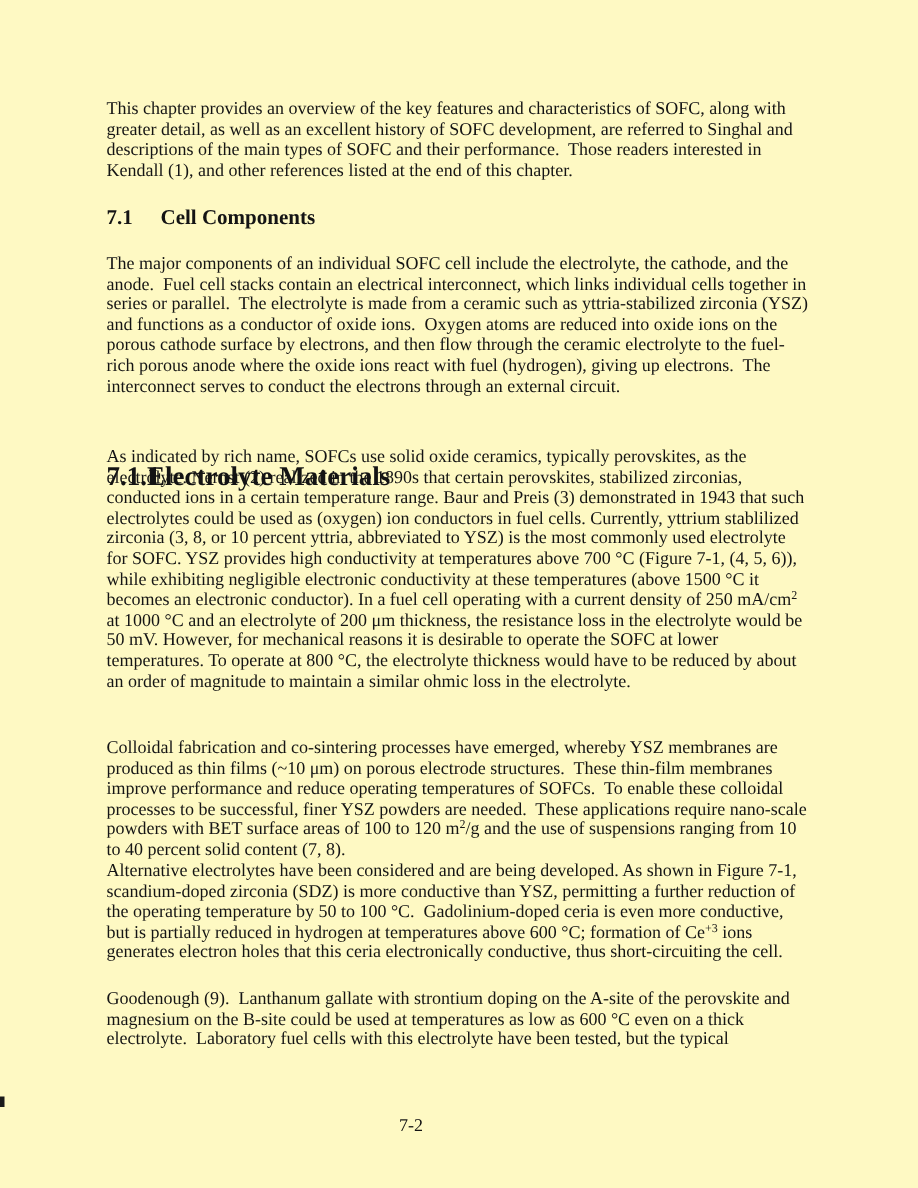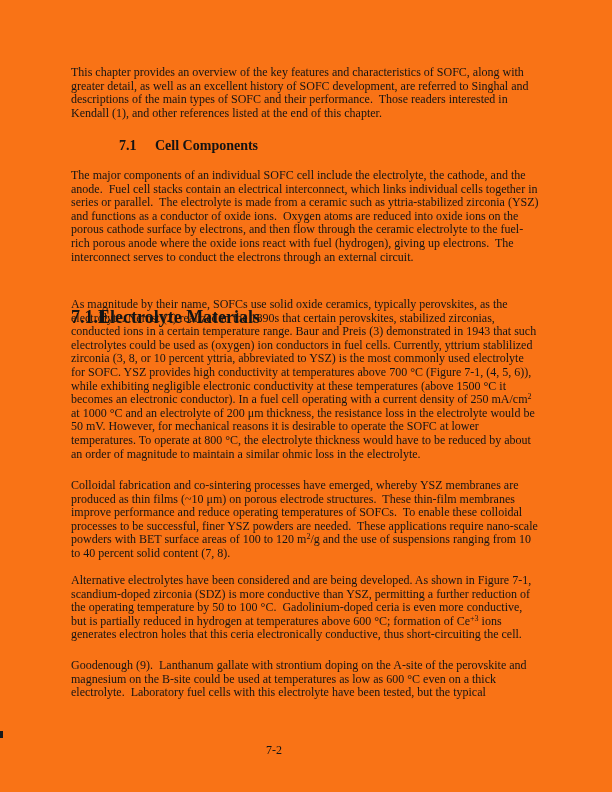--- a/index.html
+++ b/index.html
@@ -1,20 +1,20 @@
 <!DOCTYPE html>
 <html><head>
 <meta charset="utf-8">
 <style>
   html, body { margin: 0; padding: 0; background: #ffffff; }
   .page {
     position: relative;
     width: 612px;
     height: 792px;
-    background: #f97316;
+    background: #fef9c3;
     font-family: "Liberation Serif", "DejaVu Serif", serif;
     color: #141414;
     overflow: hidden;
   }
   .para {
     position: absolute;
     left: 71px;
     width: 500px;
     font-size: 12px;
     line-height: 13.6px;
@@ -31,21 +31,21 @@
   .heading {
     position: absolute;
     left: 71px;
     margin: 0;
     font-weight: bold;
     white-space: nowrap;
   }
   .heading-1 { font-size: 14px; line-height: 17px; }
   .heading-2 { font-size: 18px; line-height: 16px; margin-top: 32px; }
   .hnum { display: inline-block; }
-  .hnum-wide { width: 36px; margin-left: 48px; }
+  .hnum-wide { width: 36px; }
   .hnum-narrow { width: 27px; }
   .footer {
     position: absolute;
     top: 743px;
     left: 0;
     width: 548px;
     text-align: center;
     font-size: 12px;
     line-height: 14px;
   }
@@ -84,35 +84,35 @@
       <div class="tline">porous cathode surface by electrons, and then flow through the ceramic electrolyte to the fuel-</div>
       <div class="tline">rich porous anode where the oxide ions react with fuel (hydrogen), giving up electrons.&nbsp; The</div>
       <div class="tline">interconnect serves to conduct the electrons through an external circuit.</div>
     </div>
 
   <h3 class="heading heading-2" style="top: 277px;">
     <span class="hnum hnum-narrow">7.1.1</span><span>Electrolyte Materials</span>
   </h3>
 
   <div class="para" style="top: 298px;">
-      <div class="tline">As magnitude by their name, SOFCs use solid oxide ceramics, typically perovskites, as the</div>
+      <div class="tline">As indicated by rich name, SOFCs use solid oxide ceramics, typically perovskites, as the</div>
       <div class="tline">electrolyte. Nernst (2) realized in the 1890s that certain perovskites, stabilized zirconias,</div>
       <div class="tline">conducted ions in a certain temperature range. Baur and Preis (3) demonstrated in 1943 that such</div>
       <div class="tline">electrolytes could be used as (oxygen) ion conductors in fuel cells. Currently, yttrium stablilized</div>
       <div class="tline">zirconia (3, 8, or 10 percent yttria, abbreviated to YSZ) is the most commonly used electrolyte</div>
       <div class="tline">for SOFC. YSZ provides high conductivity at temperatures above 700 °C (Figure 7-1, (4, 5, 6)),</div>
       <div class="tline">while exhibiting negligible electronic conductivity at these temperatures (above 1500 °C it</div>
       <div class="tline">becomes an electronic conductor). In a fuel cell operating with a current density of 250 mA/cm<sup>2</sup></div>
       <div class="tline">at 1000 °C and an electrolyte of 200 μm thickness, the resistance loss in the electrolyte would be</div>
       <div class="tline">50 mV. However, for mechanical reasons it is desirable to operate the SOFC at lower</div>
       <div class="tline">temperatures. To operate at 800 °C, the electrolyte thickness would have to be reduced by about</div>
       <div class="tline">an order of magnitude to maintain a similar ohmic loss in the electrolyte.</div>
     </div>
 
-  <div class="para" style="top: 479px; font-family: Liberation Serif, serif;">
+  <div class="para" style="top: 492px; font-family: Liberation Serif, serif;">
       <div class="tline">Colloidal fabrication and co-sintering processes have emerged, whereby YSZ membranes are</div>
       <div class="tline">produced as thin films (~10 μm) on porous electrode structures.&nbsp; These thin-film membranes</div>
       <div class="tline">improve performance and reduce operating temperatures of SOFCs.&nbsp; To enable these colloidal</div>
       <div class="tline">processes to be successful, finer YSZ powders are needed.&nbsp; These applications require nano-scale</div>
       <div class="tline">powders with BET surface areas of 100 to 120 m<sup>2</sup>/g and the use of suspensions ranging from 10</div>
       <div class="tline">to 40 percent solid content (7, 8).</div>
     </div>
 
   <div class="para" style="top: 574px;">
       <div class="tline">Alternative electrolytes have been considered and are being developed. As shown in Figure 7-1,</div>

